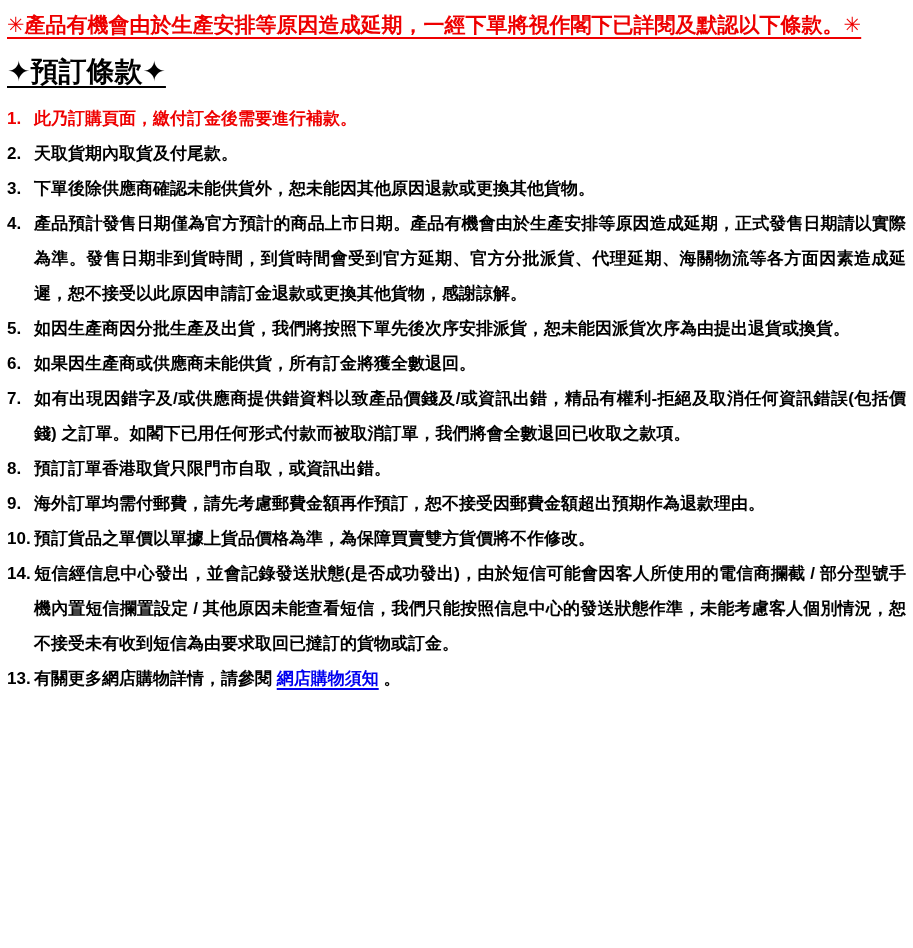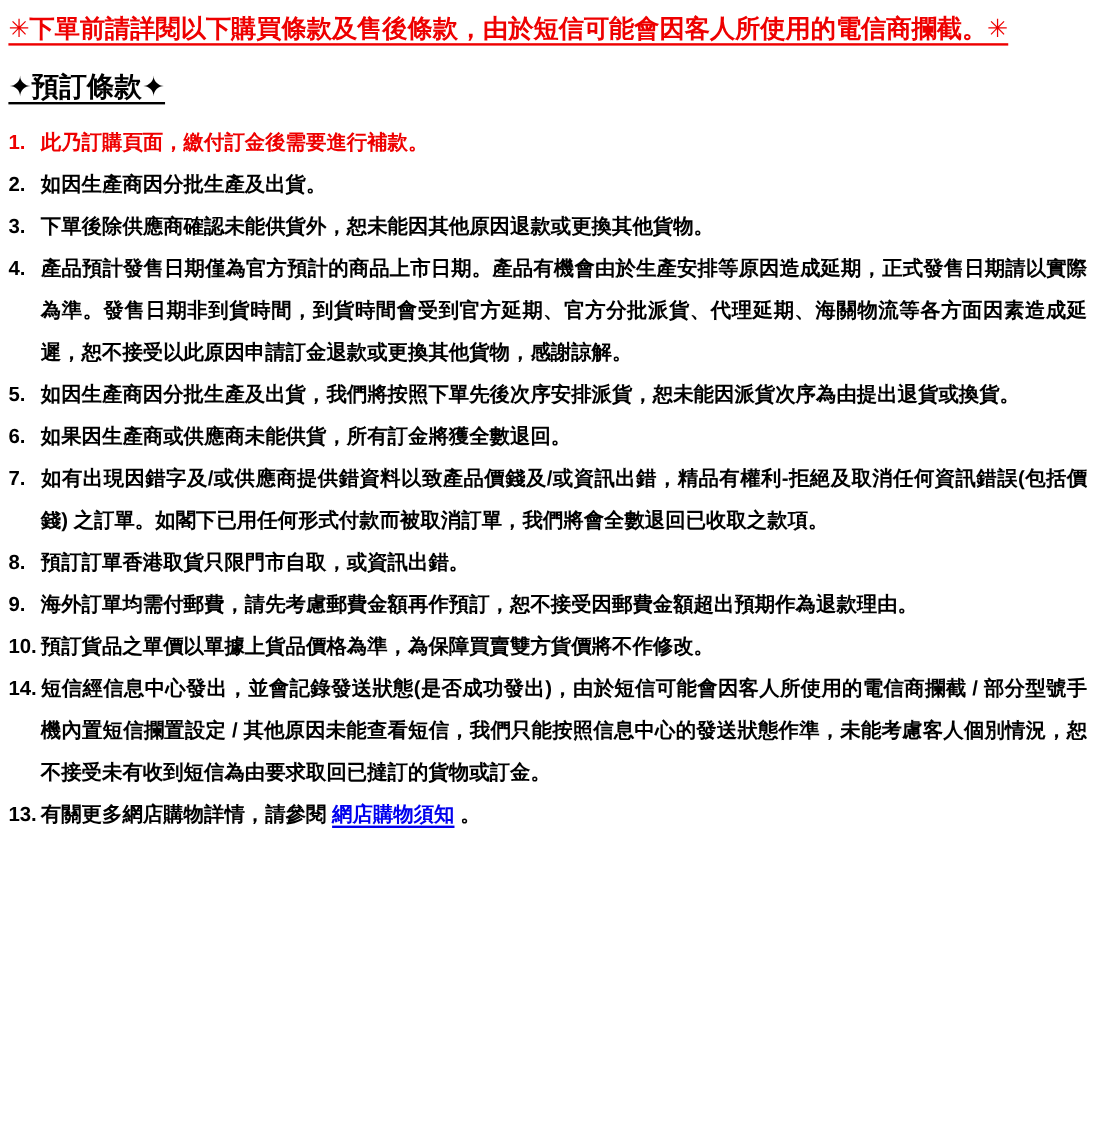--- a/index.html
+++ b/index.html
@@ -19,21 +19,21 @@
     color: var(--red, #ee0000);
     font-size: 21px;
     line-height: 30px;
     text-decoration: underline;
     text-decoration-thickness: 2px;
     text-underline-offset: 5px;
     margin-bottom: 17px;
   }
   .section-title {
     color: #000000;
-    font-size: 23px;
+    font-size: 28px;
     line-height: 30px;
     display: inline-block;
     text-decoration: underline;
     text-decoration-thickness: 2px;
     text-underline-offset: 5px;
     margin-bottom: 14px;
   }
 
   ol.terms { list-style: none; display: block; }
   .term {
@@ -61,27 +61,27 @@
     text-decoration: underline;
     text-decoration-thickness: 2px;
     text-underline-offset: 4px;
     cursor: pointer;
   }
 </style>
 </head>
 <body>
 
 <div class="page">
-  <div class="notice">✳下單前請詳閱以下購買條款及售後條款，由於短信可能會因客人所使用的電信商攔截。✳</div>
+  <div class="notice">✳產品有機會由於生產安排等原因造成延期，一經下單將視作閣下已詳閱及默認以下條款。✳</div>
   <div>
     <span class="section-title">✦預訂條款✦</span>
   </div>
   <ol class="terms" id="terms-list">
       <li class="term red"><span class="num">1.</span><span>此乃訂購頁面，繳付訂金後需要進行補款。</span></li>
-      <li class="term"><span class="num">2.</span><span>如因生產商因分批生產及出貨。</span></li>
+      <li class="term"><span class="num">2.</span><span>天取貨期內取貨及付尾款。</span></li>
       <li class="term"><span class="num">3.</span><span>下單後除供應商確認未能供貨外，恕未能因其他原因退款或更換其他貨物。</span></li>
       <li class="term"><span class="num">4.</span><span>產品預計發售日期僅為官方預計的商品上市日期。產品有機會由於生產安排等原因造成延期，正式發售日期請以實際為準。發售日期非到貨時間，到貨時間會受到官方延期、官方分批派貨、代理延期、海關物流等各方面因素造成延遲，恕不接受以此原因申請訂金退款或更換其他貨物，感謝諒解。</span></li>
       <li class="term"><span class="num">5.</span><span>如因生產商因分批生產及出貨，我們將按照下單先後次序安排派貨，恕未能因派貨次序為由提出退貨或換貨。</span></li>
       <li class="term"><span class="num">6.</span><span>如果因生產商或供應商未能供貨，所有訂金將獲全數退回。</span></li>
       <li class="term"><span class="num">7.</span><span>如有出現因錯字及/或供應商提供錯資料以致產品價錢及/或資訊出錯，精品有權利-拒絕及取消任何資訊錯誤(包括價錢) 之訂單。如閣下已用任何形式付款而被取消訂單，我們將會全數退回已收取之款項。</span></li>
       <li class="term"><span class="num">8.</span><span>預訂訂單香港取貨只限門市自取，或資訊出錯。</span></li>
       <li class="term"><span class="num">9.</span><span>海外訂單均需付郵費，請先考慮郵費金額再作預訂，恕不接受因郵費金額超出預期作為退款理由。</span></li>
       <li class="term"><span class="num">10.</span><span>預訂貨品之單價以單據上貨品價格為準，為保障買賣雙方貨價將不作修改。</span></li>
       <li class="term"><span class="num">14.</span><span>短信經信息中心發出，並會記錄發送狀態(是否成功發出)，由於短信可能會因客人所使用的電信商攔截 / 部分型號手機內置短信攔置設定 / 其他原因未能查看短信，我們只能按照信息中心的發送狀態作準，未能考慮客人個別情況，恕不接受未有收到短信為由要求取回已撻訂的貨物或訂金。</span></li>
       <li class="term"><span class="num">13.</span><span>有關更多網店購物詳情，請參閱 </span><a class="link">網店購物須知</a><span> 。</span></li>

